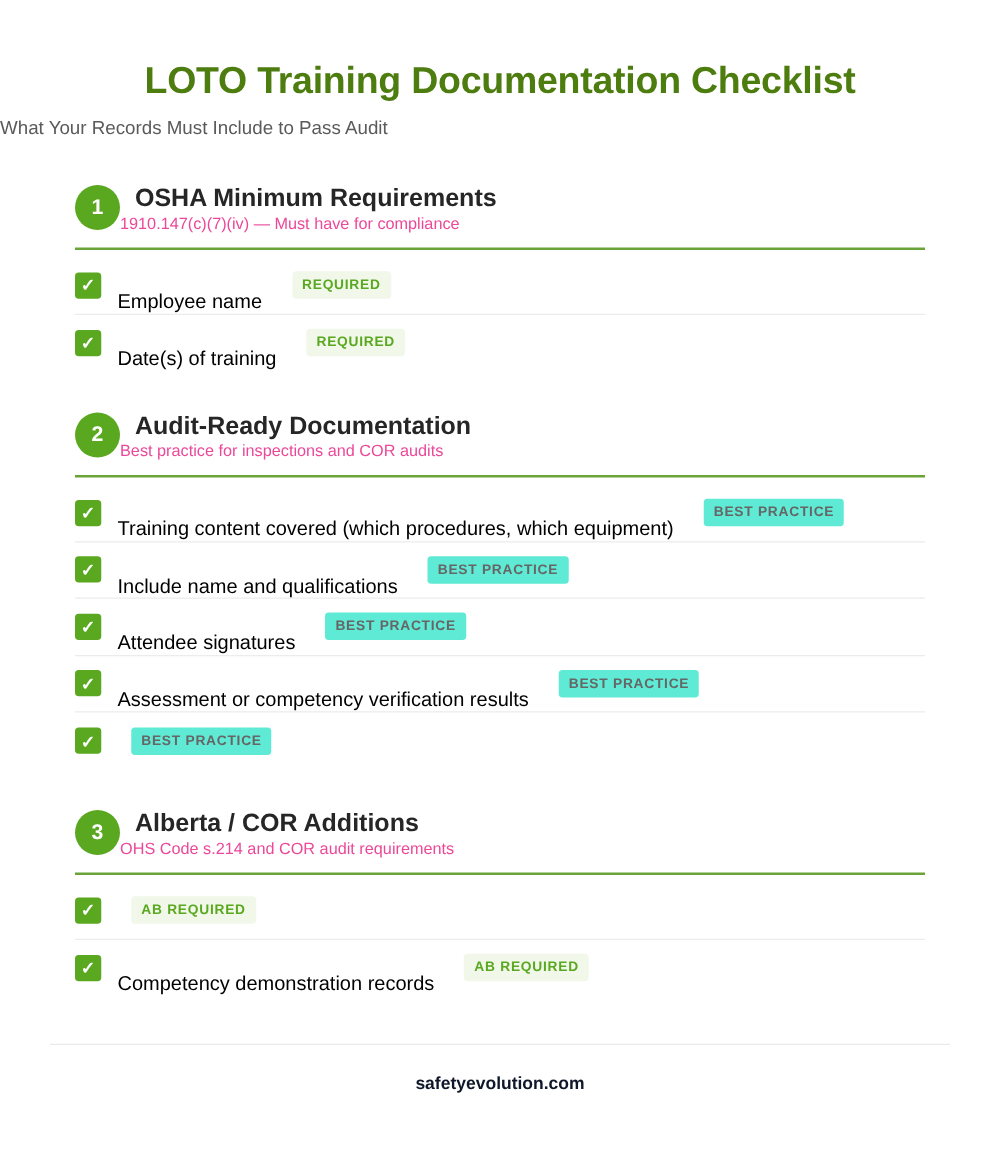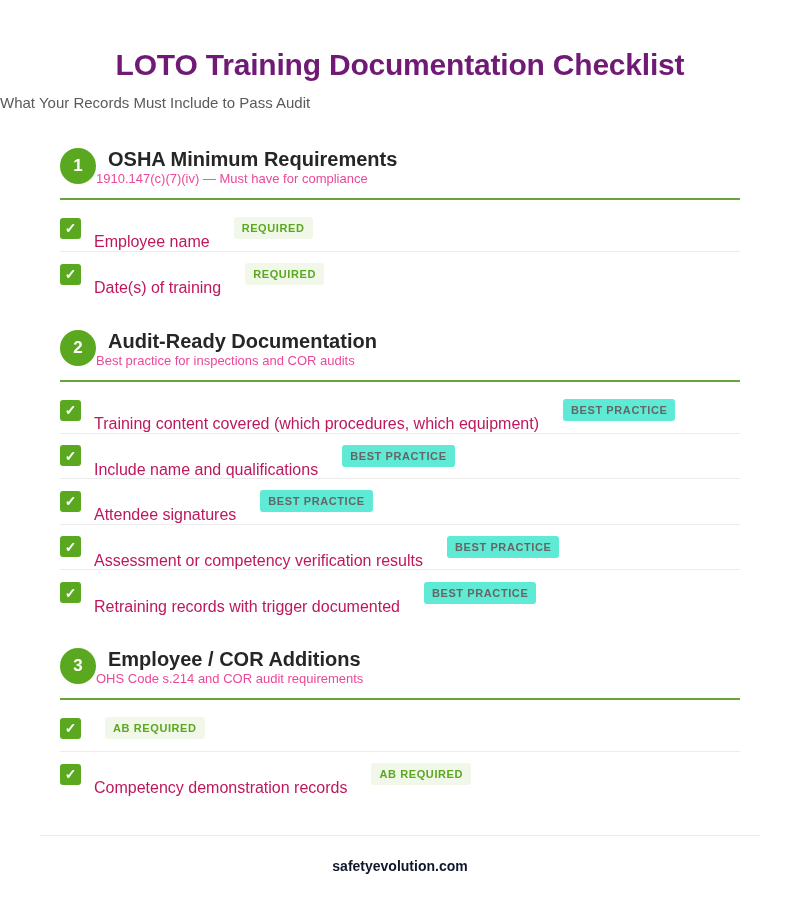--- a/index.html
+++ b/index.html
@@ -1,33 +1,33 @@
 <!DOCTYPE html>
 <html><head>
 <meta charset="utf-8">
 <style>
   * { box-sizing: border-box; margin: 0; padding: 0; }
   html, body { width: 800px; height: 922px; background: #ffffff; }
   body { font-family: "Liberation Sans", sans-serif; color: #2b2b2b; position: relative; }
   .title { position: absolute; top: 48px; left: 0; width: 800px; text-align: center;
-    font-size: 30px; font-weight: bold; color: #701a75; letter-spacing: -0.2px; }
+    font-size: 30px; font-weight: bold; color: #4d7c0f; letter-spacing: -0.2px; }
   .subtitle { position: absolute; top: 94px; left: 0; width: 800px; 
     font-size: 15px; color: #5a5a5a; }
   .section { position: absolute; left: 60px; width: 680px; }
   .sec-head { position: relative; height: 52px; border-bottom: 2px solid #6aa33a; }
   .num { position: absolute; left: 0; top: 0; width: 36px; height: 36px; border-radius: 50%;
     background: #5aa81f; color: #fff; font-weight: bold; font-size: 17px;
     display: flex; align-items: center; justify-content: center; }
   .sec-title { position: absolute; left: 48px; top: 0; font-size: 20px; font-weight: bold; color: #262626; }
   .sec-sub { position: absolute; left: 36px; top: 23px; font-size: 13px; color: #ec4899; }
   .item { position: relative; height: 45.5px; display: flex; align-items: center; border-bottom: 1px solid #ececec; }
   .item:last-child { border-bottom: none; }
   .check { width: 21px; height: 21px; border-radius: 3px; background: #5aa81f; color: #fff;
     font-size: 14px; font-weight: bold; display: flex; align-items: center; justify-content: center; flex: 0 0 auto; }
-  .label { margin-left: 13px; font-size: 16px; color: #be185d; margin-top: 28px; }
+  .label { margin-left: 13px; font-size: 16px; color: #000000; margin-top: 28px; }
   .badge { margin-left: 24px; font-size: 11px; font-weight: bold; letter-spacing: 0.6px;
     padding: 5px 8px; border-radius: 3px; }
   .badge.req { background: #f1f8ea; color: #5aa81f; }
   .badge.bp { background: #5eead4; color: #666; }
   .items { padding-top: 6px; }
   .footer-line { position: absolute; left: 40px; top: 835px; width: 720px; height: 1px; background: #eaeaea; }
   .footer { position: absolute; top: 858px; left: 0; width: 800px; text-align: center;
     font-size: 14px; font-weight: bold; color: #0f172a; }
 </style>
 </head>
@@ -78,30 +78,29 @@
       <span class="label">Attendee signatures</span>
       <span class="badge bp">BEST PRACTICE</span>
     </div>
     <div class="item">
       <span class="check">✓</span>
       <span class="label">Assessment or competency verification results</span>
       <span class="badge bp">BEST PRACTICE</span>
     </div>
     <div class="item">
       <span class="check">✓</span>
-      <span class="label">Retraining records with trigger documented</span>
       <span class="badge bp">BEST PRACTICE</span>
     </div>
   </div>
 </div>
 
 <div class="section" style="top:648px;">
   <div class="sec-head">
     <div class="num">3</div>
-    <div class="sec-title">Employee / COR Additions</div>
+    <div class="sec-title">Alberta / COR Additions</div>
     <div class="sec-sub">OHS Code s.214 and COR audit requirements</div>
   </div>
   <div class="items">
     <div class="item">
       <span class="check">✓</span>
       <span class="badge req">AB REQUIRED</span>
     </div>
     <div class="item">
       <span class="check">✓</span>
       <span class="label">Competency demonstration records</span>

